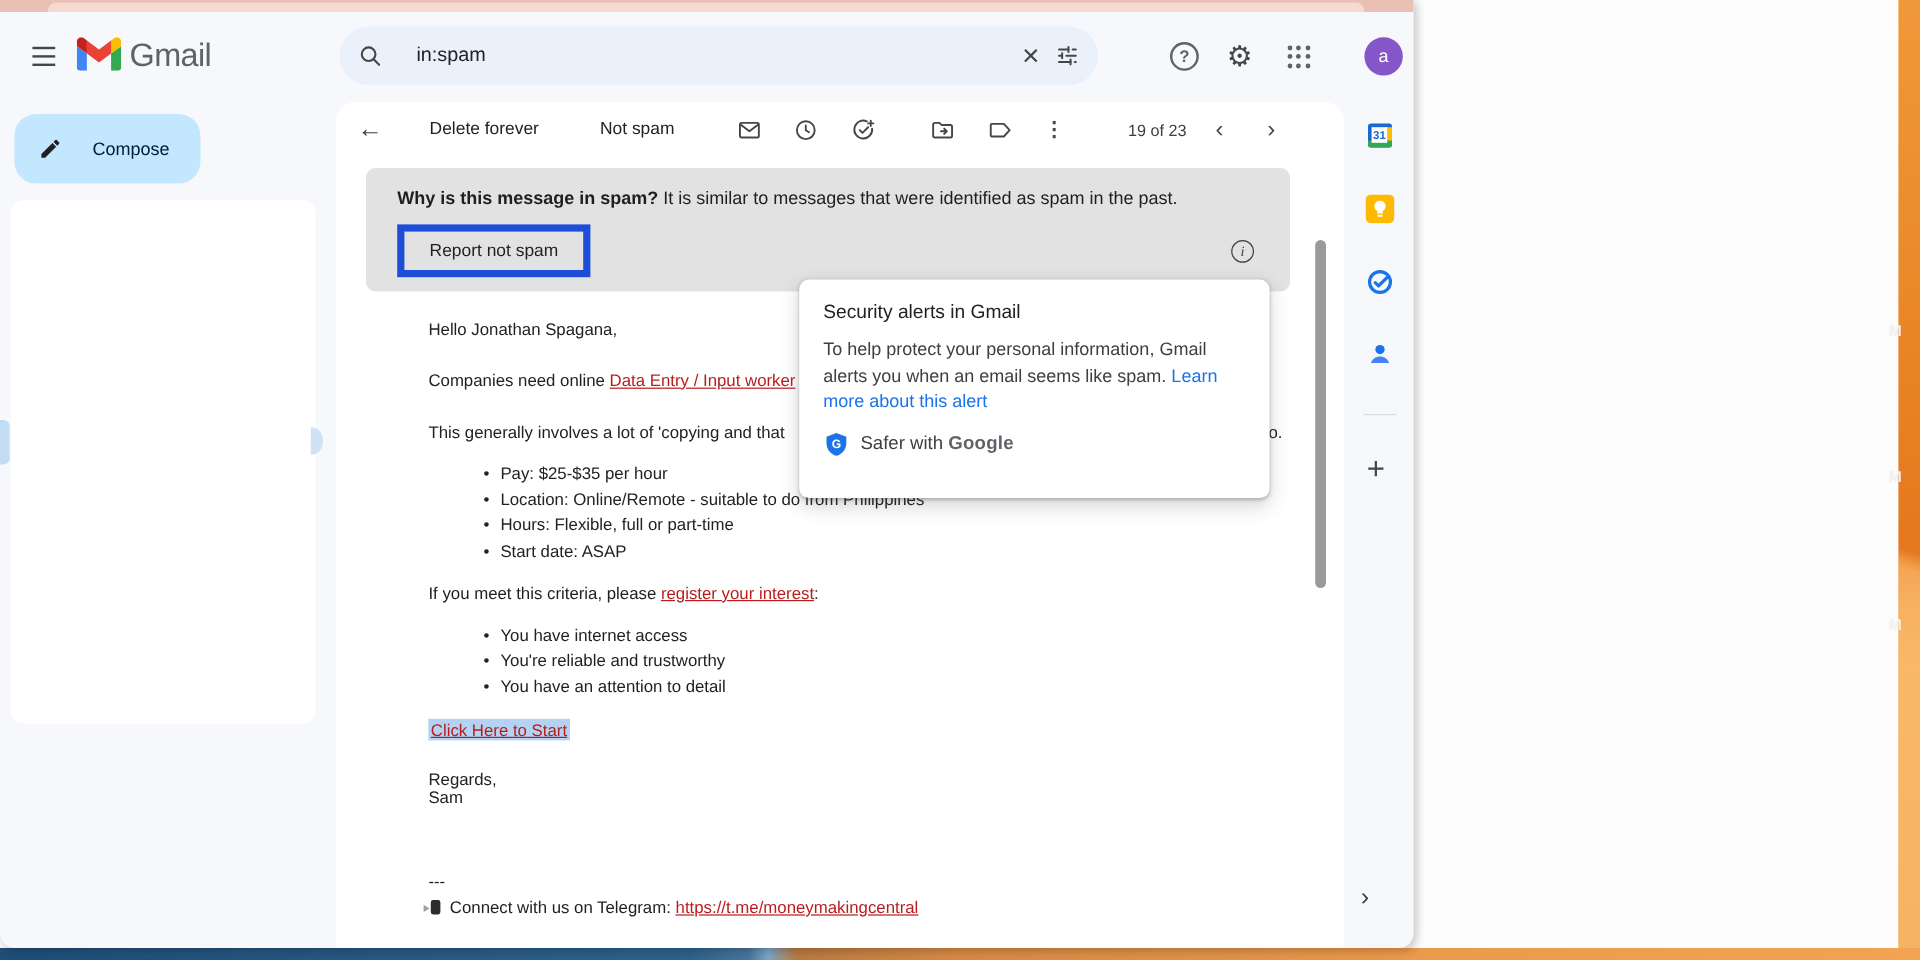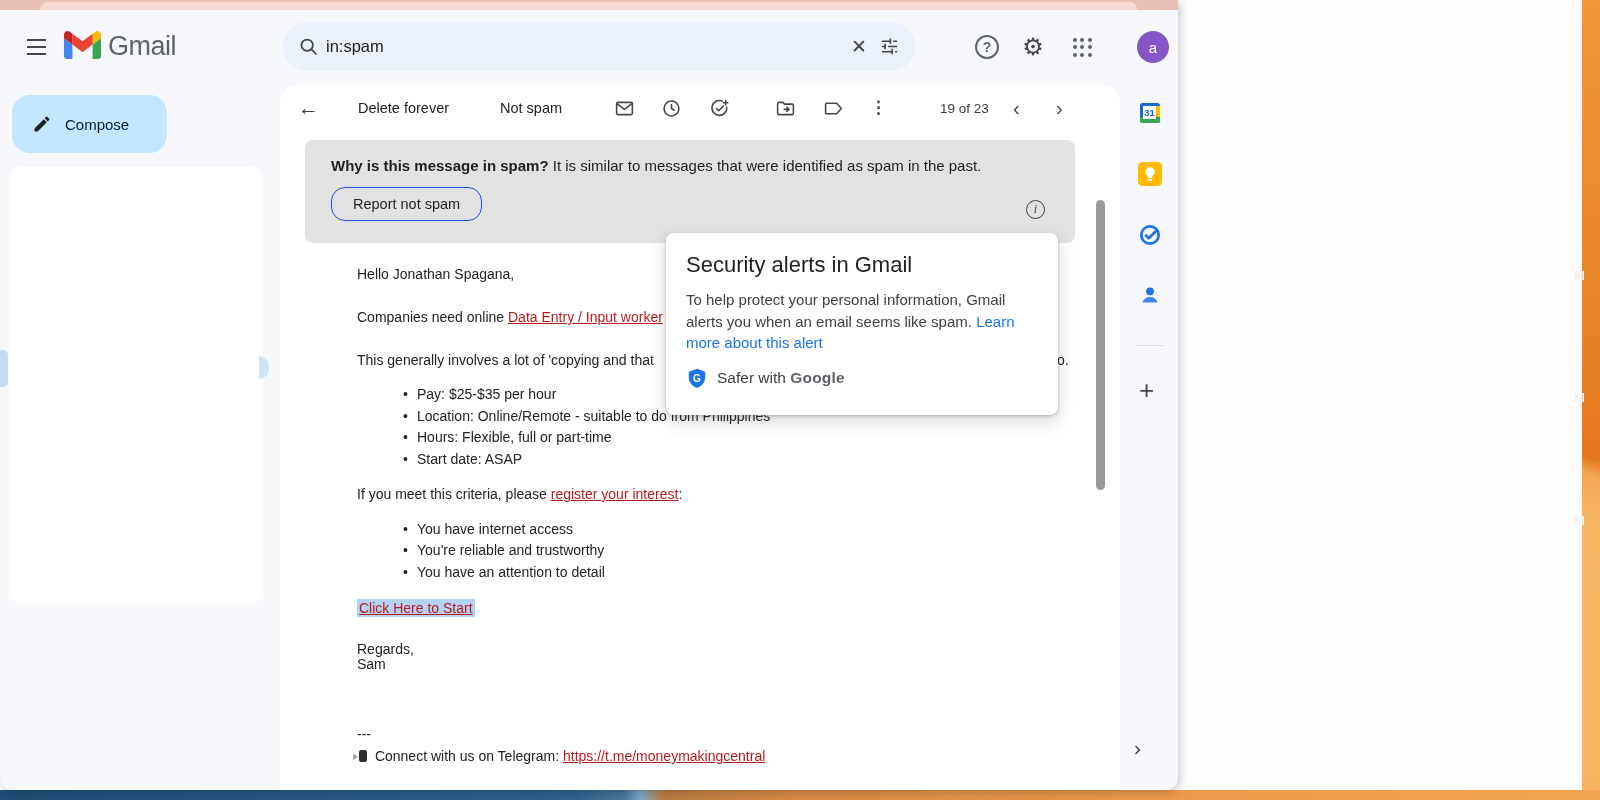--- a/index.html
+++ b/index.html
@@ -21,67 +21,67 @@
   #tabstrip { position:absolute; left:0; top:0; width:100%; height:10px; background:#e9c0b3; }
   #tabstrip .tab { position:absolute; left:40px; top:2px; width:1097px; height:8px; background:#f6d9d0; border-radius:7px 7px 0 0; }
 
   
   #hamburger { position:absolute; left:24px; top:33px; width:30px; height:28px; display:flex; flex-direction:column; justify-content:center; gap:5px; cursor:pointer; }
   #hamburger i { display:block; width:19px; height:2px; background:#444746; margin-left:3px; }
   #logo { position:absolute; left:64px; top:31px; display:flex; gap:7px; }
   #logo .word { font-size:27px; color:#5f6368; letter-spacing:-.5px; }
   #searchbar { position:absolute; left:283px; top:22px; width:632px; height:49px; background:#eaf1fb; border-radius:25px; display:flex; align-items:center; }
   #searchbar .mag { margin-left:15px; }
-  #search-input { flex:1; border:none; outline:none; background:transparent; font-size:16.5px; color:#202124; margin-left:7px; font-family:"Liberation Sans",sans-serif; }
+  #search-input { flex:1; border:none; outline:none; background:transparent; font-size:16.5px; color:#202124; margin-left:28px; font-family:"Liberation Sans",sans-serif; }
   #searchbar .clear { font-size:19px; color:#444746; padding:0 12px; cursor:pointer; }
   #searchbar .tune { margin-right:15px; cursor:pointer; }
   .hdr-ic { position:absolute; top:33px; width:28px; height:28px; display:flex; align-items:center; justify-content:center; cursor:pointer; }
   #help-ic { left:973px; } #gear-ic { left:1019px; } #grid-ic { left:1068px; }
   #help-ic .q { width:24px; height:24px; border:2px solid #5f6368; border-radius:50%; color:#5f6368; font-size:14px; font-weight:700; display:flex; align-items:center; justify-content:center; }
   #gear-ic { font-size:24px; color:#444746; }
   #grid-ic .g { display:grid; grid-template-columns:repeat(3,4px); grid-template-rows:repeat(3,4px); gap:3.5px; }
   #grid-ic .g i { width:4px; height:4px; border-radius:50%; background:#5f6368; }
   #avatar { position:absolute; left:1137px; top:31px; width:32px; height:32px; border-radius:50%; background:#8456c8; color:#fff; font-size:15px; display:flex; align-items:center; justify-content:center; cursor:pointer; }
 
   
-  #compose { position:absolute; left:12px; top:95px; width:155px; height:58px; background:#c2e7ff; border-radius:18px; display:flex; align-items:center; gap:13px; padding-left:20px; cursor:pointer; }
+  #compose { position:absolute; left:12px; top:95px; width:155px; height:58px; background:#c2e7ff; border-radius:18px; display:flex; align-items:center; gap:25px; padding-left:20px; cursor:pointer; }
   #compose span { font-size:15px; font-weight:500; color:#001d35; }
   #nav-panel { position:absolute; left:9px; top:167px; width:254px; height:436px; background:#fff; border-radius:10px; }
   #nav-indicator { position:absolute; left:0; top:350px; width:8px; height:37px; background:#c2ddf3; border-radius:0 5px 5px 0; }
   #nav-bump { position:absolute; left:259px; top:356px; width:10px; height:23px; background:#cfe2f6; border-radius:0 10px 10px 0; }
 
   
   #card { position:absolute; left:280px; top:85px; width:840px; height:705px; background:#fff; border-radius:16px 16px 0 0; }
   .tb { position:absolute; color:#444746; cursor:pointer; }
   .tb-txt { font-size:14.5px; font-weight:500; color:#202124; top:15px; }
   #tb-back { left:18px; top:11px; font-size:21px; color:#3c4043; }
   #tb-count { position:absolute; left:660px; top:16px; font-size:13.5px; color:#3c4043; }
   #tb-prev { left:733px; top:12px; font-size:20px; color:#444746; }
   #tb-next { left:776px; top:12px; font-size:20px; color:#444746; }
   #tb-kebab { left:590px; top:12px; font-size:17px; font-weight:700; letter-spacing:0; }
 
   #banner { position:absolute; left:25px; top:55px; width:770px; height:103px; background:#e2e2e2; border-radius:8px; padding:17px 26px; }
   #banner .q { font-size:15px; color:#1f1f1f; }
   #banner .q b { font-weight:700; }
-  #report-btn { margin-top:13px; display:inline-block; padding:8px 21px; border:1px solid #1d4ed8; border-radius:14px; font-size:14.5px; color:#1f1f1f; background:transparent; cursor:pointer; }
+  #report-btn { margin-top:13px; display:inline-block; padding:8px 21px; border:6px solid #1d4ed8; border-radius:0; font-size:14.5px; color:#1f1f1f; background:transparent; cursor:pointer; }
   #banner-info { position:absolute; right:30px; bottom:24px; width:19px; height:19px; border:1.6px solid #3c4043; border-radius:50%; color:#3c4043; font-size:12px; display:flex; align-items:center; justify-content:center; font-style:italic; font-family:"Liberation Serif",serif; cursor:pointer; }
 
   .eline { position:absolute; left:77px; font-size:14px; color:#222; white-space:nowrap; }
   .eline a, .elink { color:#b91c1c; text-decoration:underline; cursor:pointer; }
   .bullet { position:absolute; font-size:14px; color:#222; white-space:nowrap; }
   .bullet::before { content:"•"; position:absolute; left:-14px; top:0; color:#222; }
   #cta { position:absolute; left:77px; top:514px; font-size:14px; background:#b4d2f1; padding:1px 2px; }
   #mail-scrollbar { position:absolute; left:816px; top:115px; width:9px; height:290px; background:#9a9a9a; border-radius:5px; cursor:pointer; }
   .phone-ic { display:inline-block; width:8px; height:12px; background:#2d2d2d; border-radius:2px; margin:0 4px -1px 2px; position:relative; }
   .phone-ic::before { content:""; position:absolute; left:-6px; top:4px; border:3px solid transparent; border-left:5px solid #9aa0a6; }
 
   
   #popup { position:absolute; left:666px; top:233px; width:392px; height:182px; background:#fff; border-radius:8px; padding:19px 20px;
     box-shadow:0 1px 3px rgba(60,64,67,.3), 0 6px 16px rgba(60,64,67,.22); }
-  #popup h2 { font-size:22px; font-weight:500; color:#202124; }
+  #popup h2 { font-size:16px; font-weight:500; color:#202124; }
   #popup .body { margin-top:11px; font-size:15px; line-height:21.5px; color:#3c4043; width:352px; }
   #popup .body a { color:#1a73e8; text-decoration:none; cursor:pointer; }
   #popup .badge { margin-top:13px; display:flex; align-items:center; gap:9px; }
   #popup .badge .t { font-size:15.5px; color:#3c4043; }
   #popup .badge .t b { font-weight:700; color:#5f6368; letter-spacing:.2px; }
 
   
   .rp-icon { position:absolute; left:1138px; width:24px; height:24px; cursor:pointer; }
   #rp-divider { position:absolute; left:1136px; top:345px; width:28px; height:1px; background:#dadce0; }
   #rp-plus { position:absolute; left:1139px; top:375px; font-size:26px; color:#444746; font-weight:300; cursor:pointer; }

